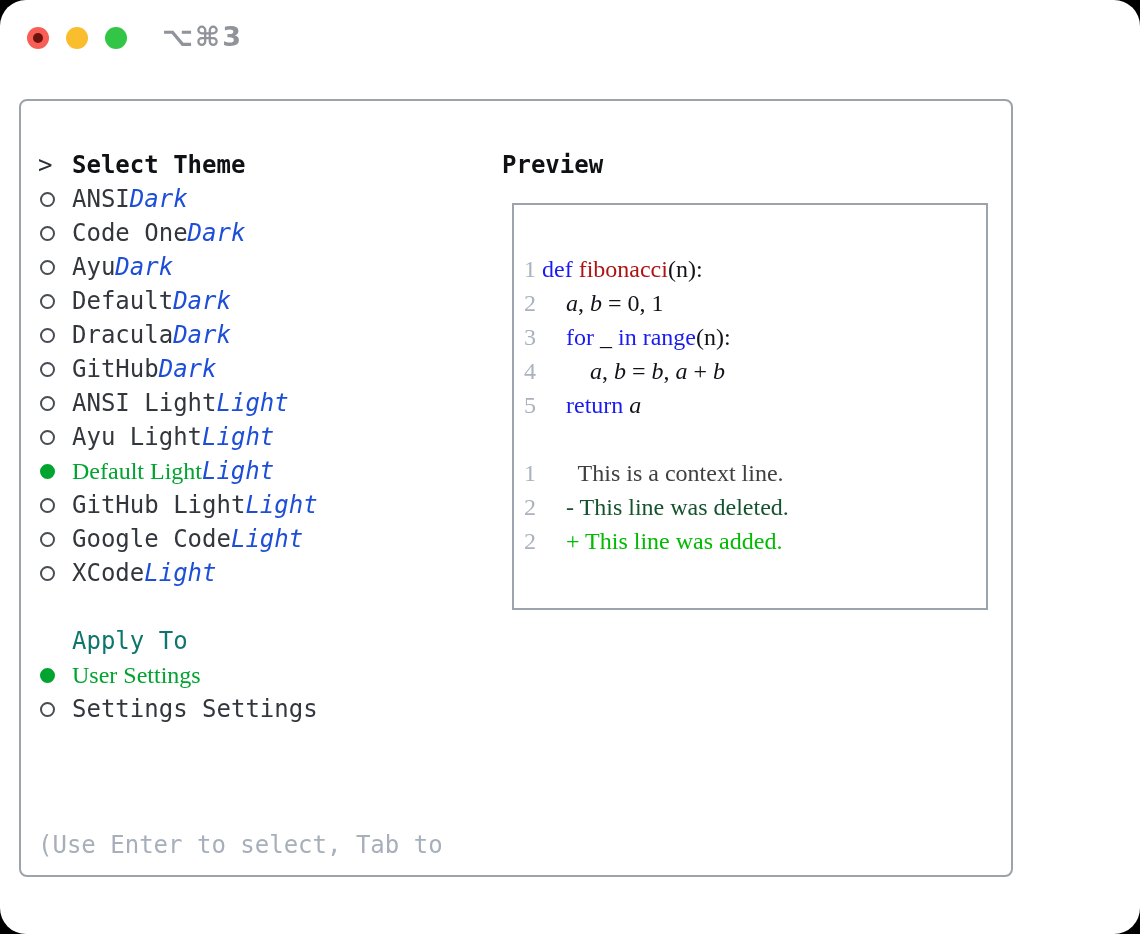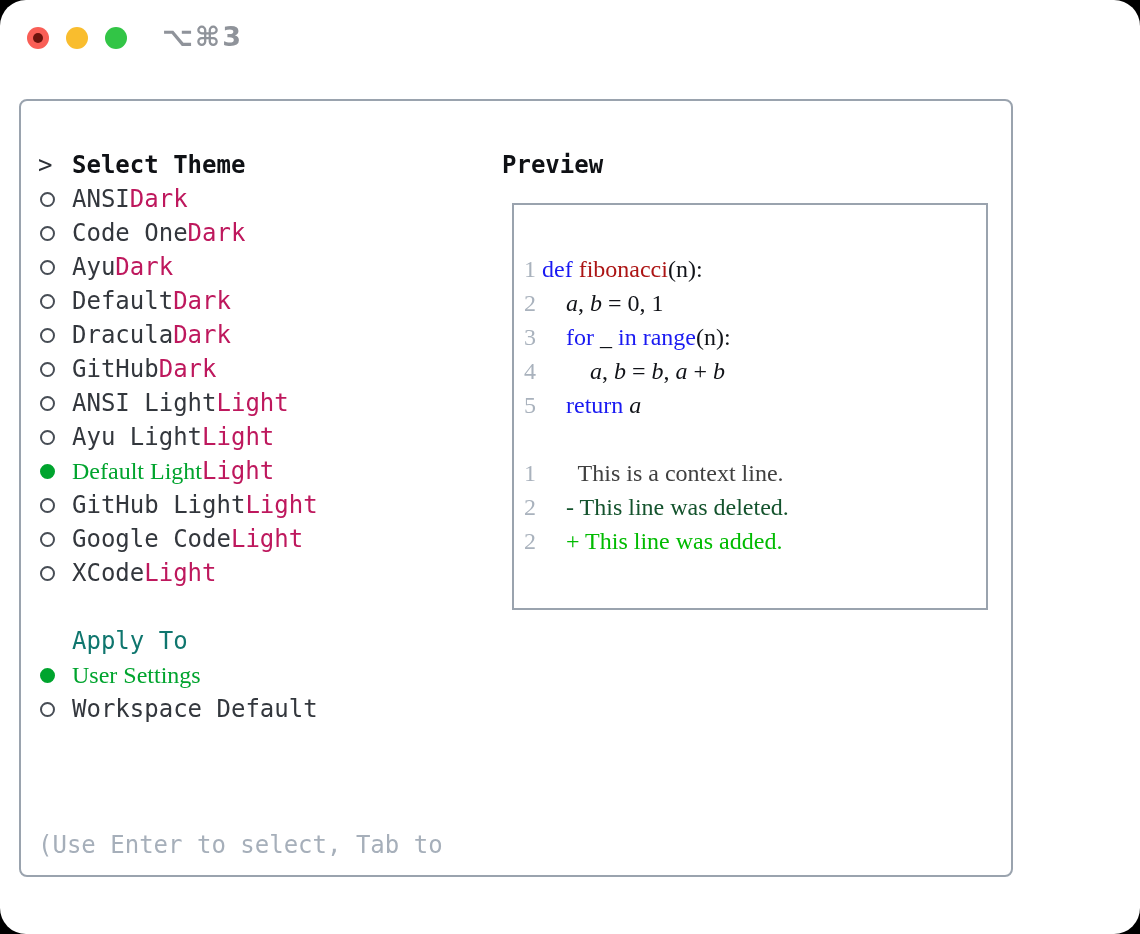--- a/index.html
+++ b/index.html
@@ -21,21 +21,21 @@
   .left-col{position:absolute;left:17px;top:47px;font-size:24px;line-height:34px;color:#33373d;}
   .row{display:flex;align-items:center;height:34px;white-space:pre;}
   .marker{flex:0 0 34px;width:34px;display:flex;align-items:center;}
   .caret{color:#2e3238;}
   .radio{width:15px;height:15px;border-radius:50%;border:2px solid #474d55;box-sizing:border-box;margin-left:2px;}
   .radio.sel{background:#00a42e;border-color:#00a42e;}
   .h1{font-weight:bold;color:#0f1115;}
   .h2{color:#0f766e;}
   .name{color:#33373d;}
   .name.sel{color:#00a42e;font-family:Liberation Serif, serif;}
-  .muted{color:#be185d;}
+  .muted{color:#1d4ed8;font-style:italic;}
   .spacer{height:34px;}
   .hint{color:#a6afba;white-space:pre;}
   
   .preview-title{position:absolute;left:481px;top:47px;height:34px;line-height:34px;
                  font-size:24px;font-weight:bold;color:#0f1115;}
   .preview-box{position:absolute;left:491px;top:102px;width:472px;height:403px;
                border:2px solid #9aa3ae;background:#fff;}
   #code{position:absolute;left:10px;top:47px;margin:0;font-family:Liberation Serif, serif;
         font-size:24px;line-height:34px;color:#111318;}
   .code-line{height:34px;white-space:pre;}
@@ -86,21 +86,21 @@
 
         <div class="spacer"></div>
 
         <div class="row">
           <span class="marker"></span>
           <span class="h2">Apply To</span>
         </div>
 
         <div id="apply-items">
             <div class="row"><span class="marker"><span class="radio sel"></span></span><span class="name sel">User Settings</span></div>
-            <div class="row"><span class="marker"><span class="radio"></span></span><span class="name">Workspace Default</span></div>
+            <div class="row"><span class="marker"><span class="radio"></span></span><span class="name">Settings Settings</span></div>
           </div>
 
         <div class="spacer"></div>
 
         <div class="hint">
           <div>(Use Enter to select, Tab to</div>
           <div>change focus)</div>
         </div>
       </div>
 

